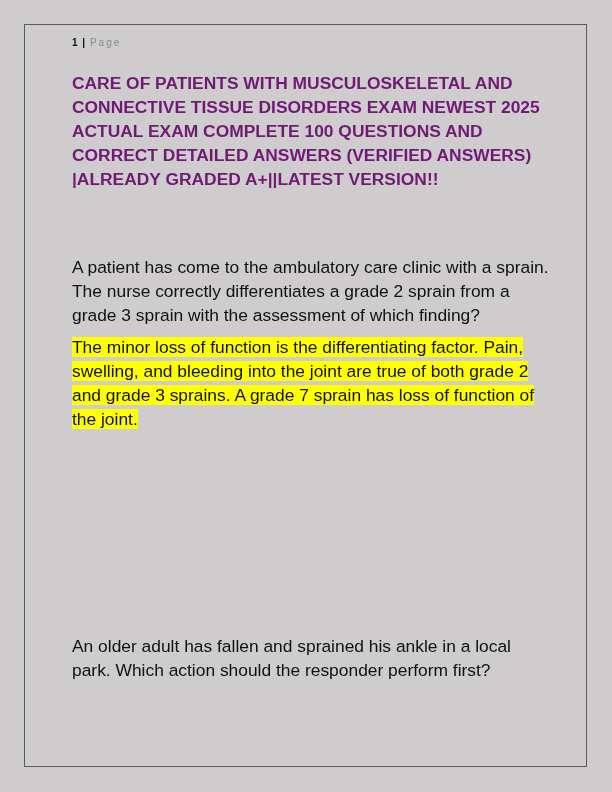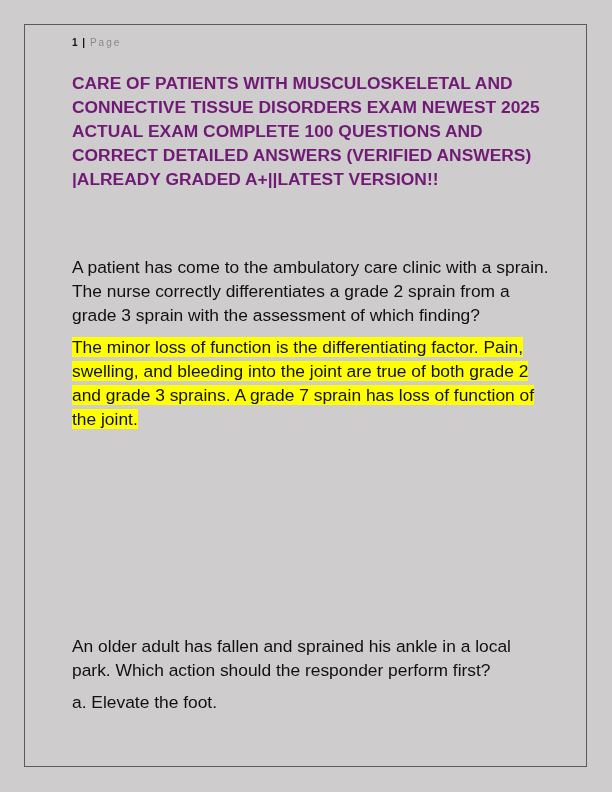--- a/index.html
+++ b/index.html
@@ -93,14 +93,13 @@
 
 <h1 class="title">CARE OF PATIENTS WITH MUSCULOSKELETAL AND CONNECTIVE TISSUE DISORDERS EXAM NEWEST 2025 ACTUAL EXAM COMPLETE 100 QUESTIONS AND CORRECT DETAILED ANSWERS (VERIFIED ANSWERS) |ALREADY GRADED A+||LATEST VERSION!!</h1>
 
 <div class="content">
   <p class="para">A patient has come to the ambulatory care clinic with a sprain. The nurse correctly differentiates a grade 2 sprain from a grade 3 sprain with the assessment of which finding?</p>
   <p class="para"><span class="hl">The minor loss of function is the differentiating factor. Pain, swelling, and bleeding into the joint are true of both grade 2 and grade 3 sprains. A grade 7 sprain has loss of function of the joint.</span></p>
 </div>
 
 <div class="q2">
   <p class="para">An older adult has fallen and sprained his ankle in a local park. Which action should the responder perform first?</p>
-  <p class="para">a. Elevate the foot.</p>
 </div>
 
 </body></html>

